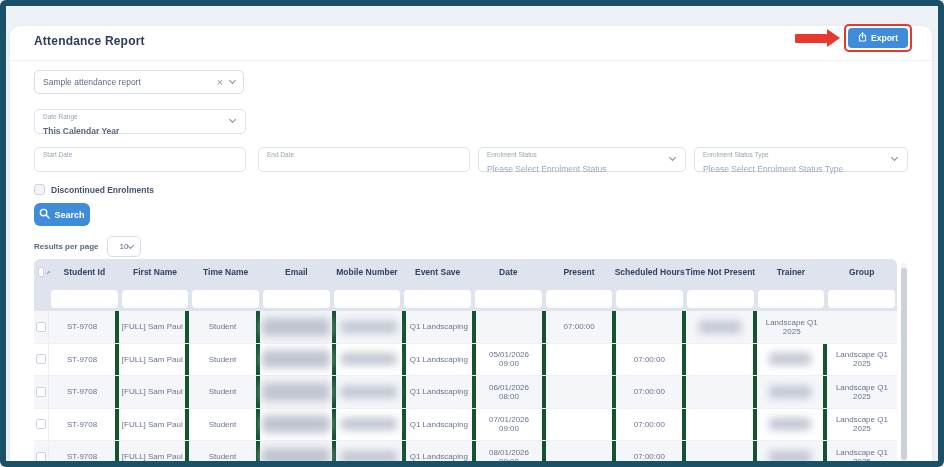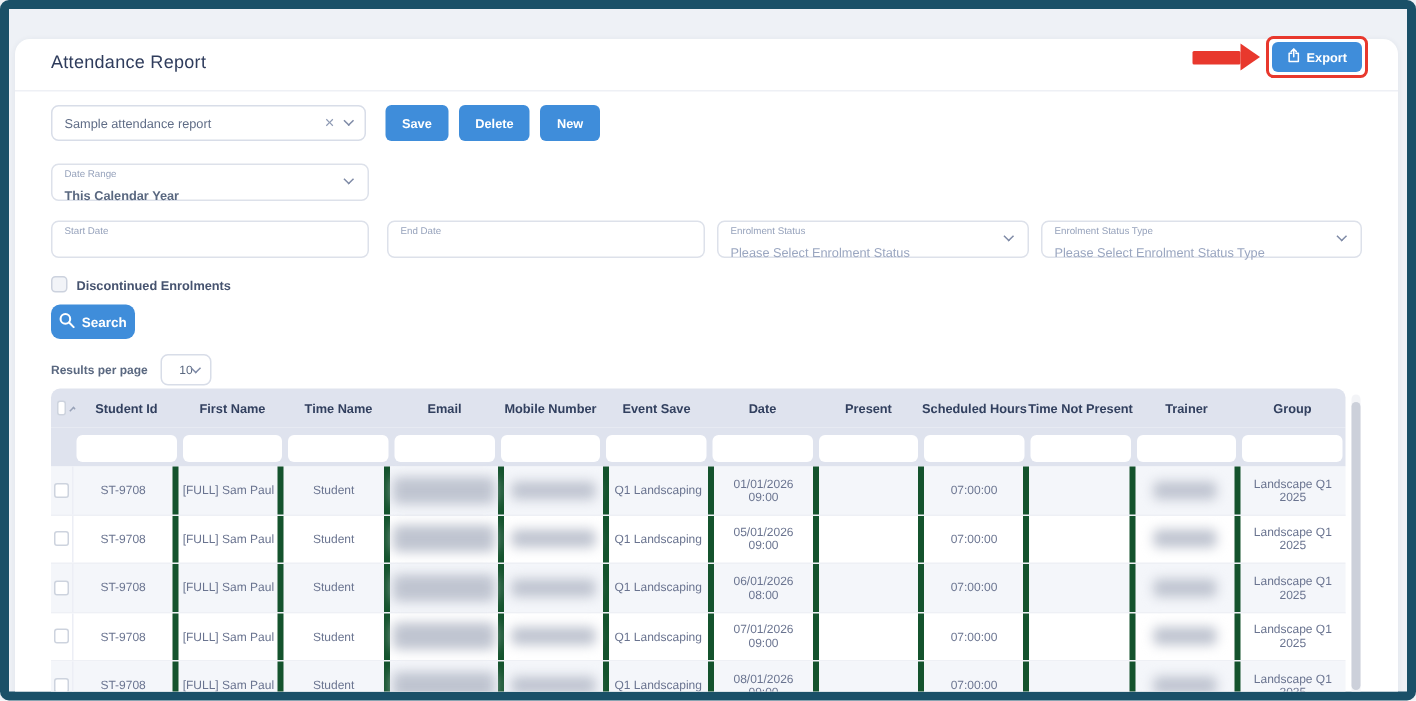--- a/index.html
+++ b/index.html
@@ -12,21 +12,21 @@
     position:relative;
     overflow:hidden;
   }
   .card {
     position:absolute; left:4px; top:20px; width:922px; height:450px;
     background:#ffffff; border-radius:10px;
     box-shadow:0 1px 4px rgba(40,60,90,.07);
   }
   
   .card-header { position:relative; padding:8px 24px 12px; border-bottom:1px solid #eef0f5; }
-  .page-title { font-size:12px; font-weight:normal; color:#2f3c5c; letter-spacing:.2px; }
+  .page-title { font-size:12px; font-weight:bold; color:#2f3c5c; letter-spacing:.2px; }
   .export-annot { position:absolute; top:-2px; right:20px; display:flex; align-items:center; }
   .arrow { display:flex; align-items:center; margin-right:4px; }
   .arrow-body { width:32px; height:9px; background:#e8382d; border-radius:1px; }
   .arrow-head { width:0; height:0; border-top:9px solid transparent; border-bottom:9px solid transparent; border-left:13px solid #e8382d; }
   .export-outline { border:2px solid #e8382d; border-radius:5px; padding:2px; }
   .export-btn {
     display:flex; align-items:center; gap:4px; background:#3f8dda; color:#fff;
     border:none; border-radius:4px; padding:4px 10px; font-size:8.5px; font-weight:600;
     font-family:inherit; cursor:pointer;
   }
@@ -128,25 +128,20 @@
   </div>
 
   <div class="filters">
 
     <div class="row1">
       <div class="select-box report-select">
         <span class="report-value">Sample attendance report</span>
         <span class="clear-x">×</span>
         <span class="chev"></span>
       </div>
-      <div class="btns">
-        <button class="btn">Save</button>
-        <button class="btn">Delete</button>
-        <button class="btn">New</button>
-      </div>
     </div>
 
     <div class="row2">
       <div class="field date-range">
         <span class="flabel">Date Range</span>
         <span class="fvalue">This Calendar Year</span>
         <span class="chev"></span>
       </div>
     </div>
 
@@ -242,21 +237,20 @@
           <div class="td">ST-9708</div>
           <div class="td">[FULL] Sam Paul</div>
           <div class="td">Student</div>
           <div class="td">
             <div class="blur-blob" style="width: 68px; height: 18px;"></div>
           </div>
           <div class="td">
             <div class="blur-blob" style="width: 56px; height: 12px;"></div>
           </div>
           <div class="td">Q1 Landscaping</div>
-          <div class="td">01/01/2026 09:00</div>
           <div class="td"></div>
           <div class="td">07:00:00</div>
           <div class="td"></div>
           <div class="td">
             <div class="blur-blob" style="width: 42px; height: 12px;"></div>
           </div>
           <div class="td">Landscape Q1 2025</div>
         </div>
         <div class="trow">
           <div class="td-check">

